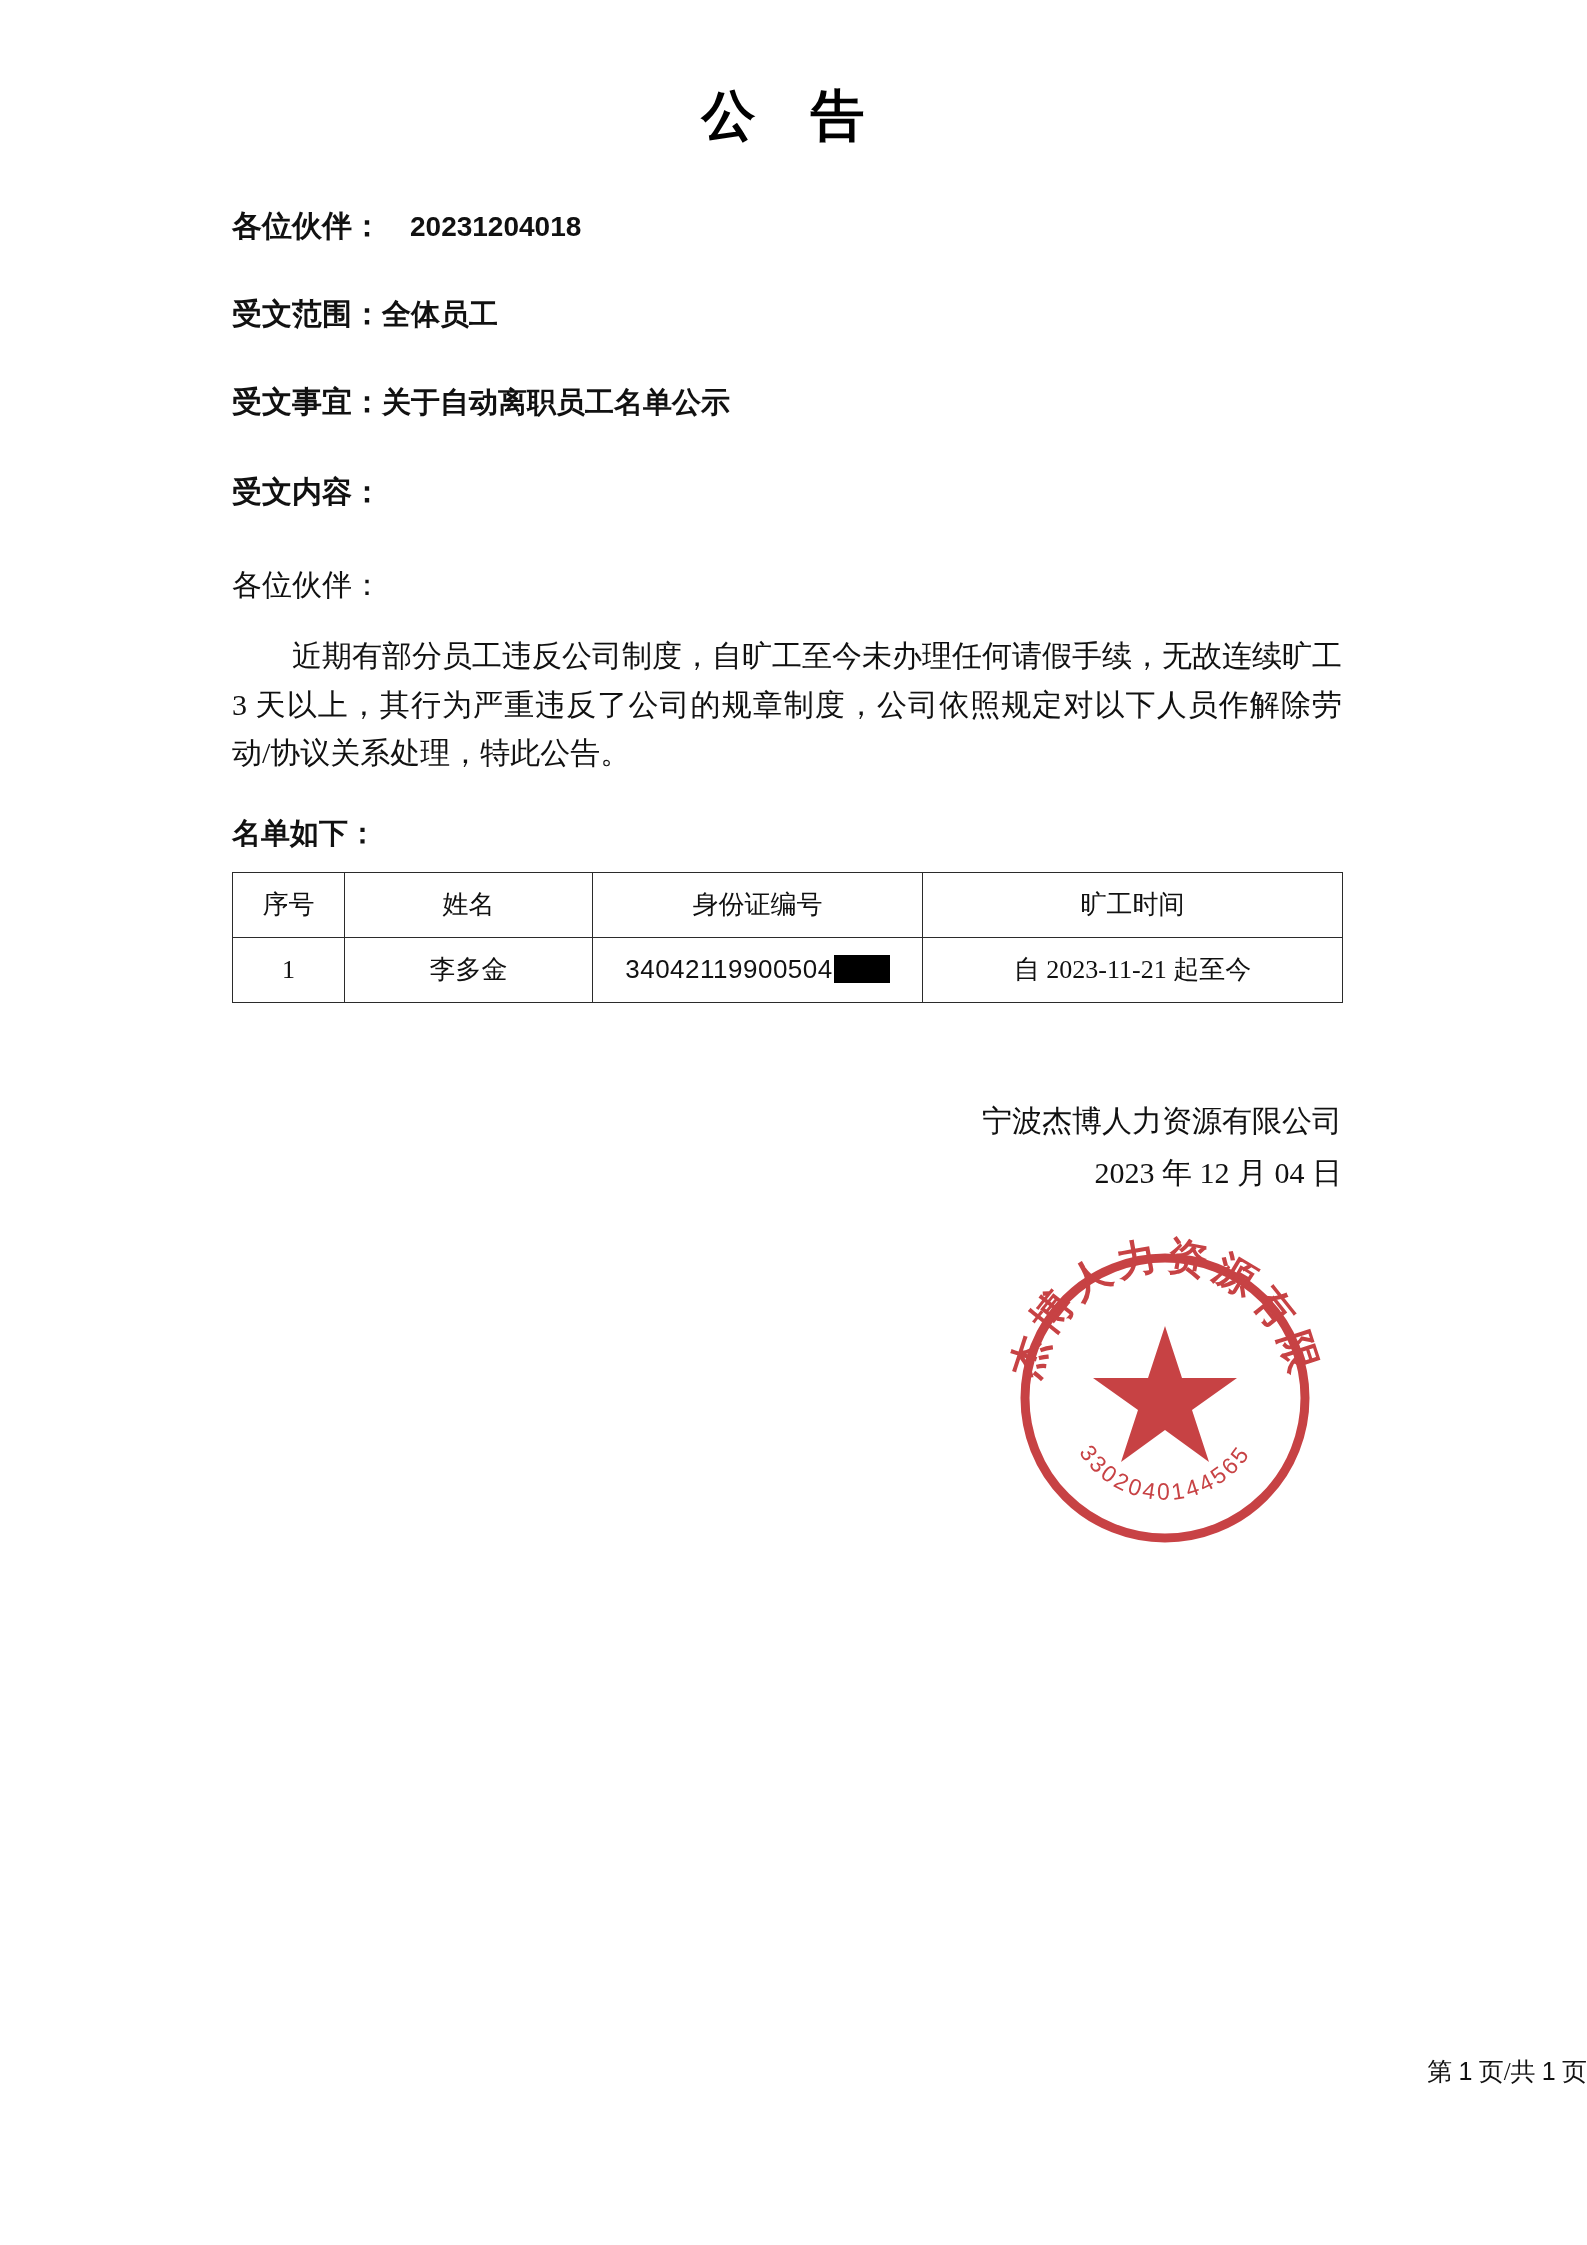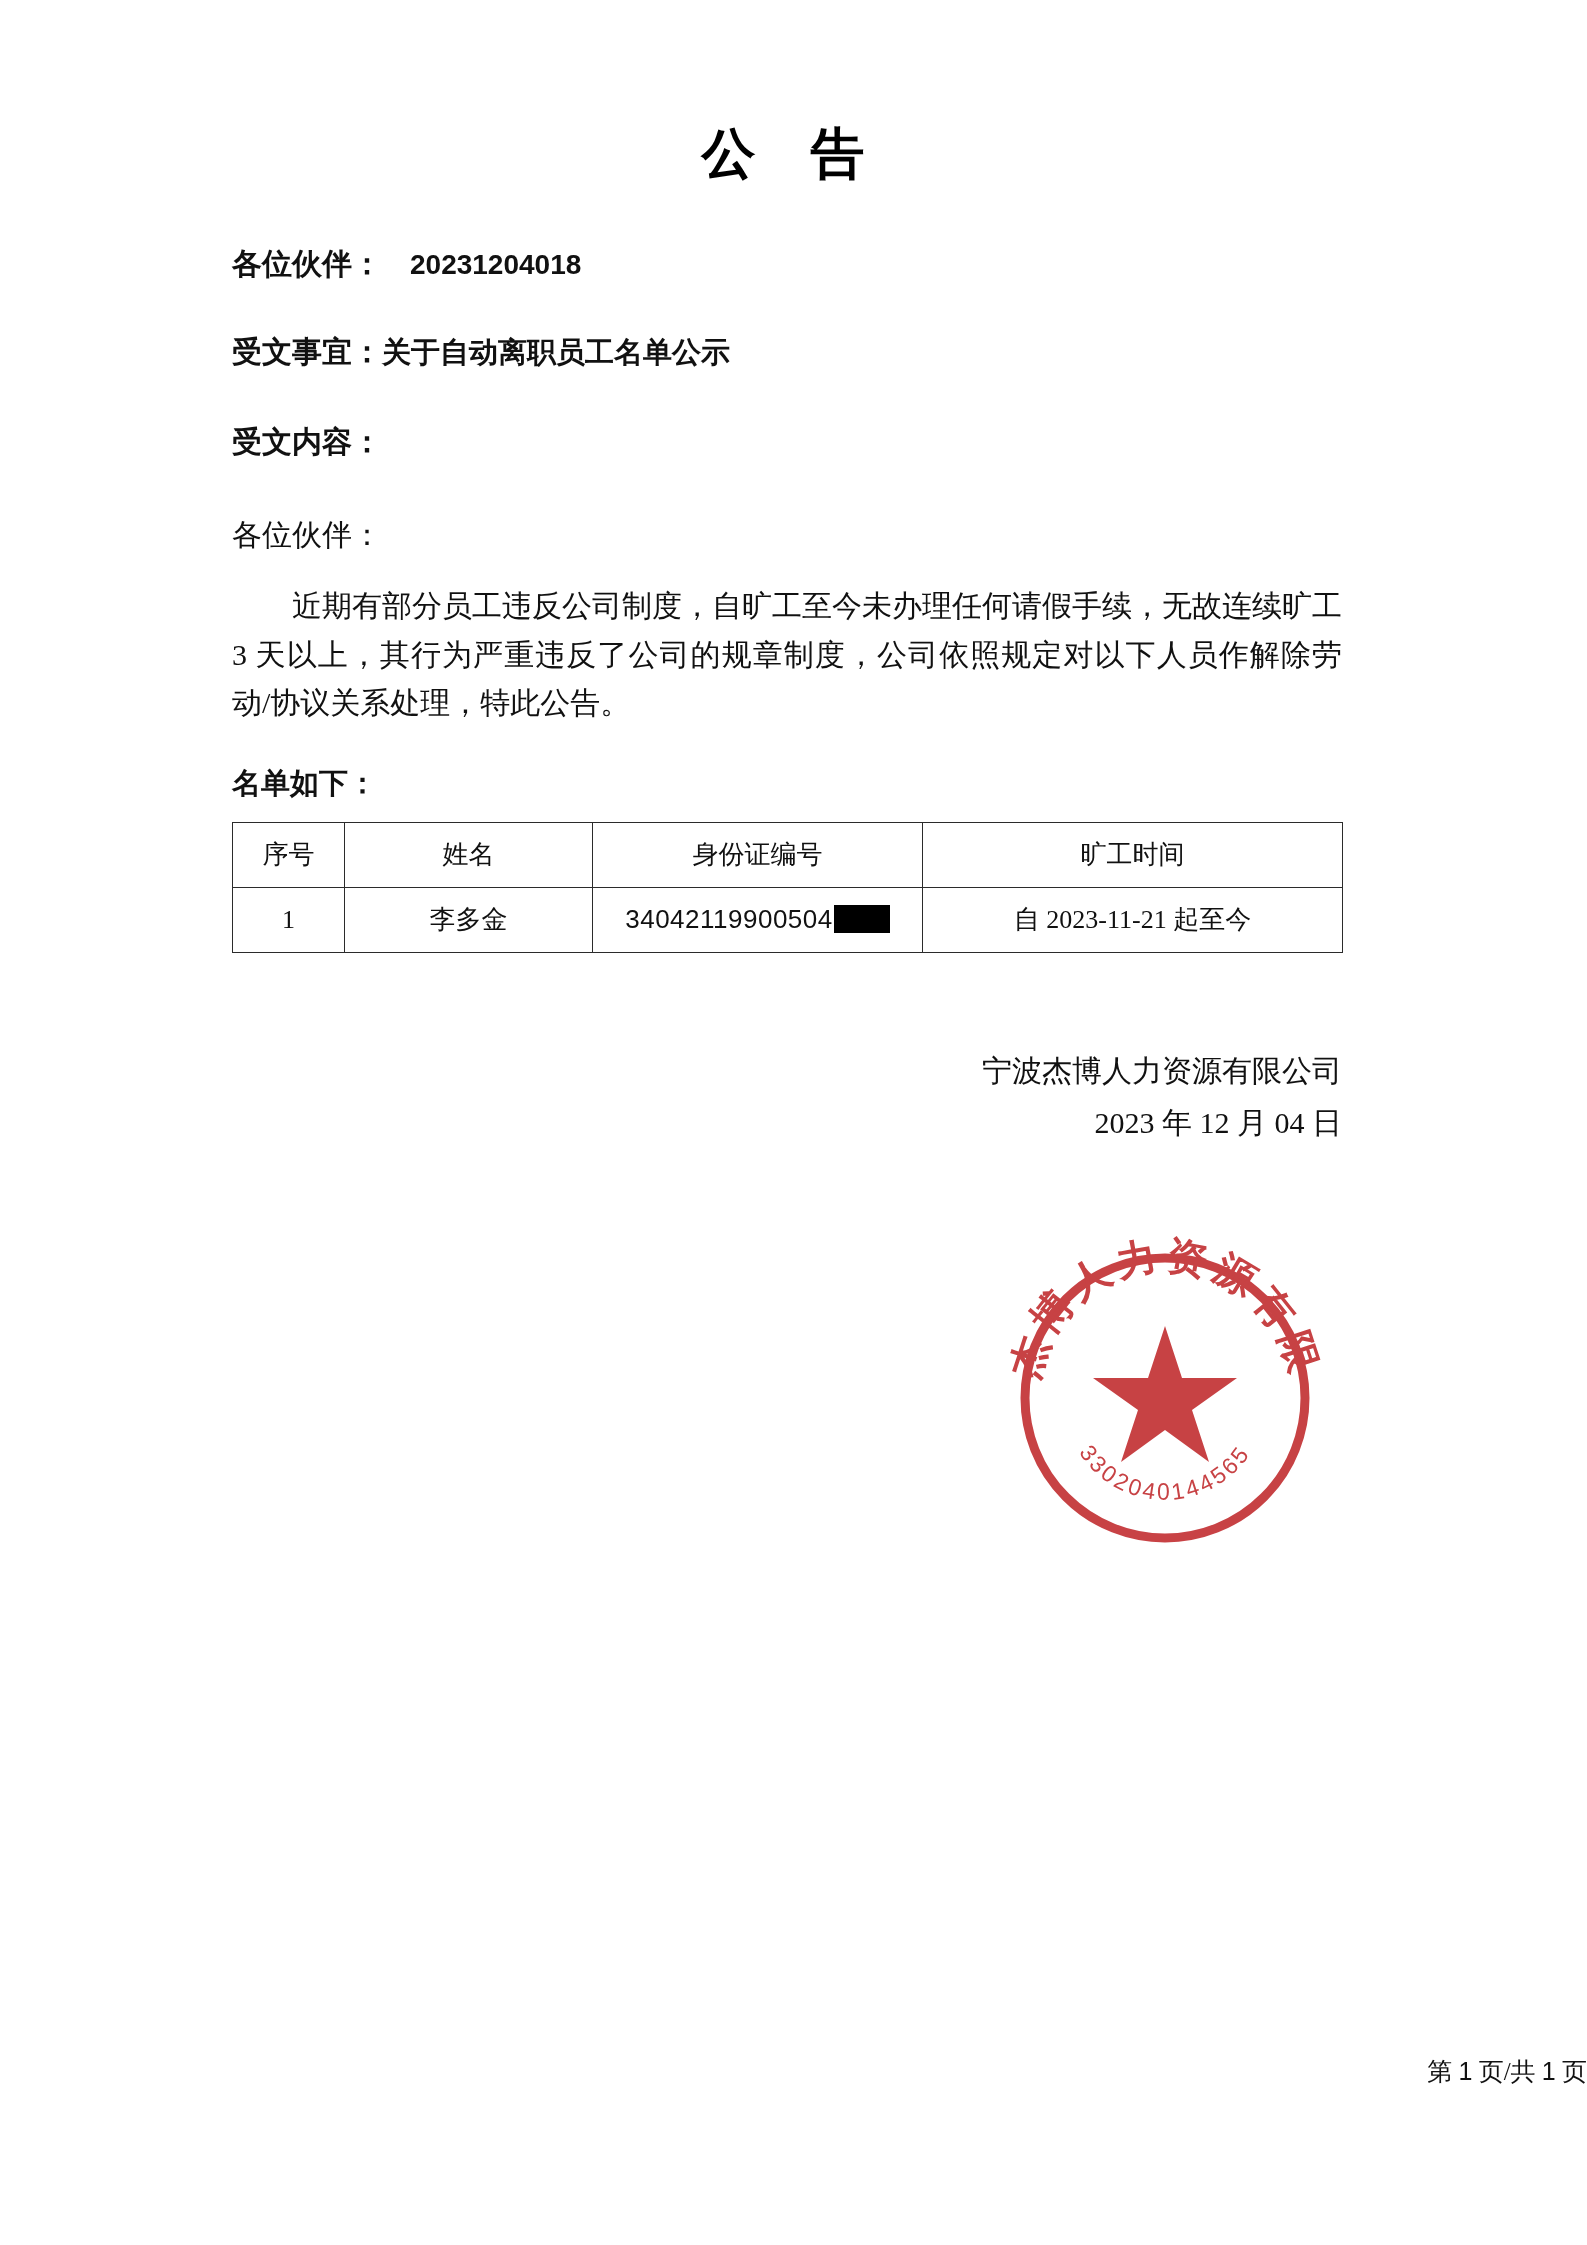--- a/index.html
+++ b/index.html
@@ -29,21 +29,21 @@
     top: 0;
     width: 1120px;
   }
 
   .doc-title {
     text-align: center;
     font-family: "DejaVu Serif", serif;
     font-weight: bold;
     font-size: 54px;
     letter-spacing: 18px;
-    margin-top: 118px;
+    margin-top: 80px;
     color: #000;
   }
 
   .field-row {
     font-size: 30px;
     line-height: 1.0;
     margin-top: 58px;
     white-space: nowrap;
   }
   .field-label {
@@ -173,20 +173,23 @@
 
 <div class="page">
   <div class="content">
 
     <div class="doc-title">公 告</div>
 
     <div class="field-row">
       <span class="field-label">各位伙伴：</span><span class="field-value num">20231204018</span>
     </div>
 
+    <div class="field-row">
+      <span class="field-label">受文范围：</span><span class="field-value">全体员工</span>
+    </div>
 
     <div class="field-row">
       <span class="field-label">受文事宜：</span><span class="field-value">关于自动离职员工名单公示</span>
     </div>
 
     <div class="field-row content-row">
       <span class="field-label">受文内容：</span>
     </div>
 
     <div class="salutation">各位伙伴：</div>

